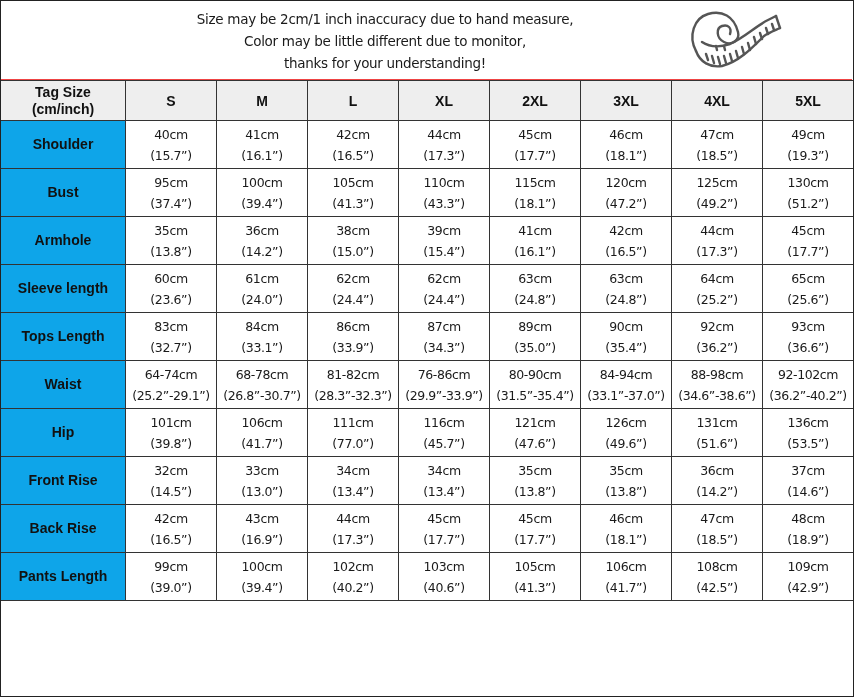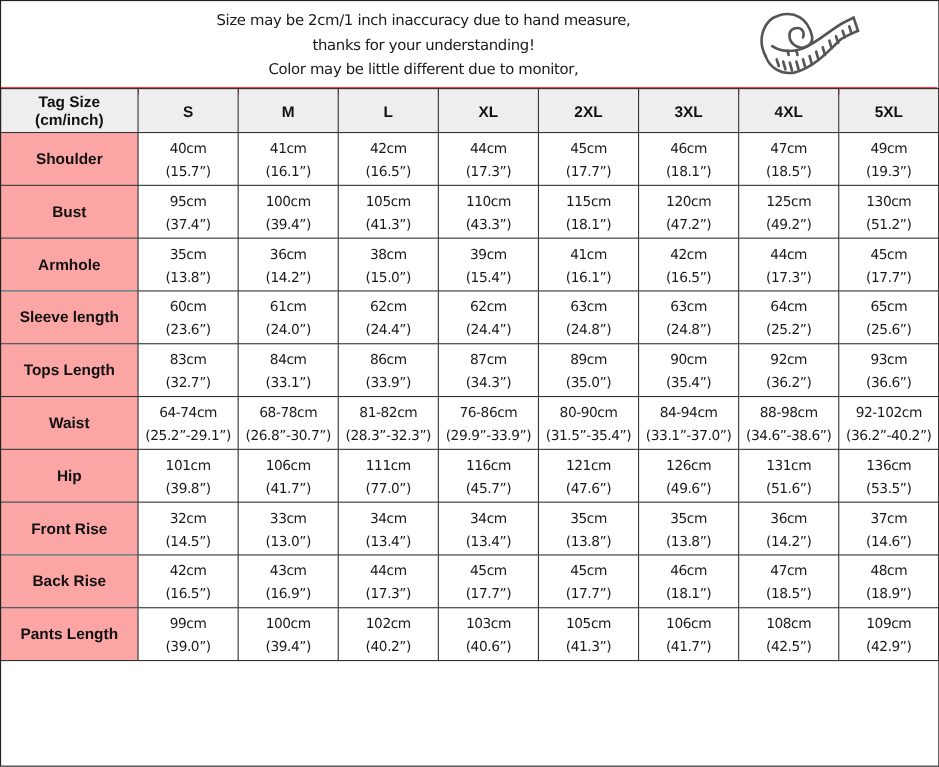--- a/index.html
+++ b/index.html
@@ -1,41 +1,41 @@
 <!DOCTYPE html>
 <html><head>
 <meta charset="utf-8">
 <style>
   html, body { margin: 0; padding: 0; background: #ffffff; }
   body { width: 854px; height: 697px; overflow: hidden; position: relative; font-family: "Liberation Sans", sans-serif; color: #111; }
   .frame { position: absolute; left: 0; top: 0; width: 852px; height: 695px; border: 1px solid #222; }
-  .notice { position: absolute; left: 0; top: 0; width: 852px; height: 79px; border-bottom: 7px solid #ef4444; background: #fff; }
+  .notice { position: absolute; left: 0; top: 0; width: 852px; height: 79px; border-bottom: 2px solid #ef4444; background: #fff; }
   .notice-lines { position: absolute; left: 0; top: 8px; width: 770px; text-align: center; font-family: "DejaVu Sans", sans-serif; font-size: 13.5px; line-height: 22px; color: #1a1a1a; letter-spacing: -0.3px; }
   .notice-lines div { white-space: nowrap; }
   .tape { position: absolute; left: 686px; top: 6px; width: 100px; height: 68px; }
   table { position: absolute; left: 0; top: 80px; border-collapse: collapse; table-layout: fixed; width: 854px; border-radius: 15px; }
   td { border: 1px solid #333; text-align: center; vertical-align: middle; padding: 0; overflow: hidden; white-space: nowrap; }
   col.c0 { width: 125px; }
   col.cn { width: 91px; }
   tr.head td { background: #eeeeee; font-weight: bold; font-size: 14px; }
   tr.h40 td { height: 39px; }
   tr.h32 td { height: 31px; }
   tr.body td { height: 47px; background: #ffffff; font-family: "DejaVu Sans", sans-serif; font-size: 12.5px; line-height: 21px; letter-spacing: -0.4px; color: #1a1a1a; }
-  tr.body td.label { background: #fca5a5; font-family: "Liberation Sans", sans-serif; font-weight: bold; font-size: 14px; letter-spacing: 0; color: #111; }
+  tr.body td.label { background: #0ea5e9; font-family: "Liberation Sans", sans-serif; font-weight: bold; font-size: 14px; letter-spacing: 0; color: #111; }
   td.label { line-height: 17px; }
   .cm, .in { display: block; }
 </style>
 </head>
 <body>
 
 <div class="notice">
   <div class="notice-lines">
     <div>Size may be 2cm/1 inch inaccuracy due to hand measure,</div>
+    <div>Color may be little different due to monitor,</div>
     <div>thanks for your understanding!</div>
-    <div>Color may be little different due to monitor,</div>
   </div>
   <svg class="tape" viewBox="0 0 100 68" fill="none" stroke="#555" stroke-width="2.4" stroke-linecap="round" stroke-linejoin="round">
     <path d="M10 45 C2 30, 8 12, 22 8 C36 4, 48 10, 52 26 C54 34, 46 40, 38 36 C30 32, 30 22, 36 20 C42 18, 46 22, 44 28"></path>
     <path d="M10 45 C14 56, 24 62, 36 60 C52 56, 64 44, 78 30 C84 26, 90 24, 94 22"></path>
     <path d="M16 36 C22 40, 32 42, 44 38 C58 32, 70 20, 82 14 C86 12, 88 11, 90 10"></path>
     <path d="M90 10 L94 22"></path>
     <path d="M20 48 L22 54"></path>
       <path d="M26 50 L28 57"></path>
       <path d="M32 51 L34 58"></path>
       <path d="M38 50 L40 57"></path>

